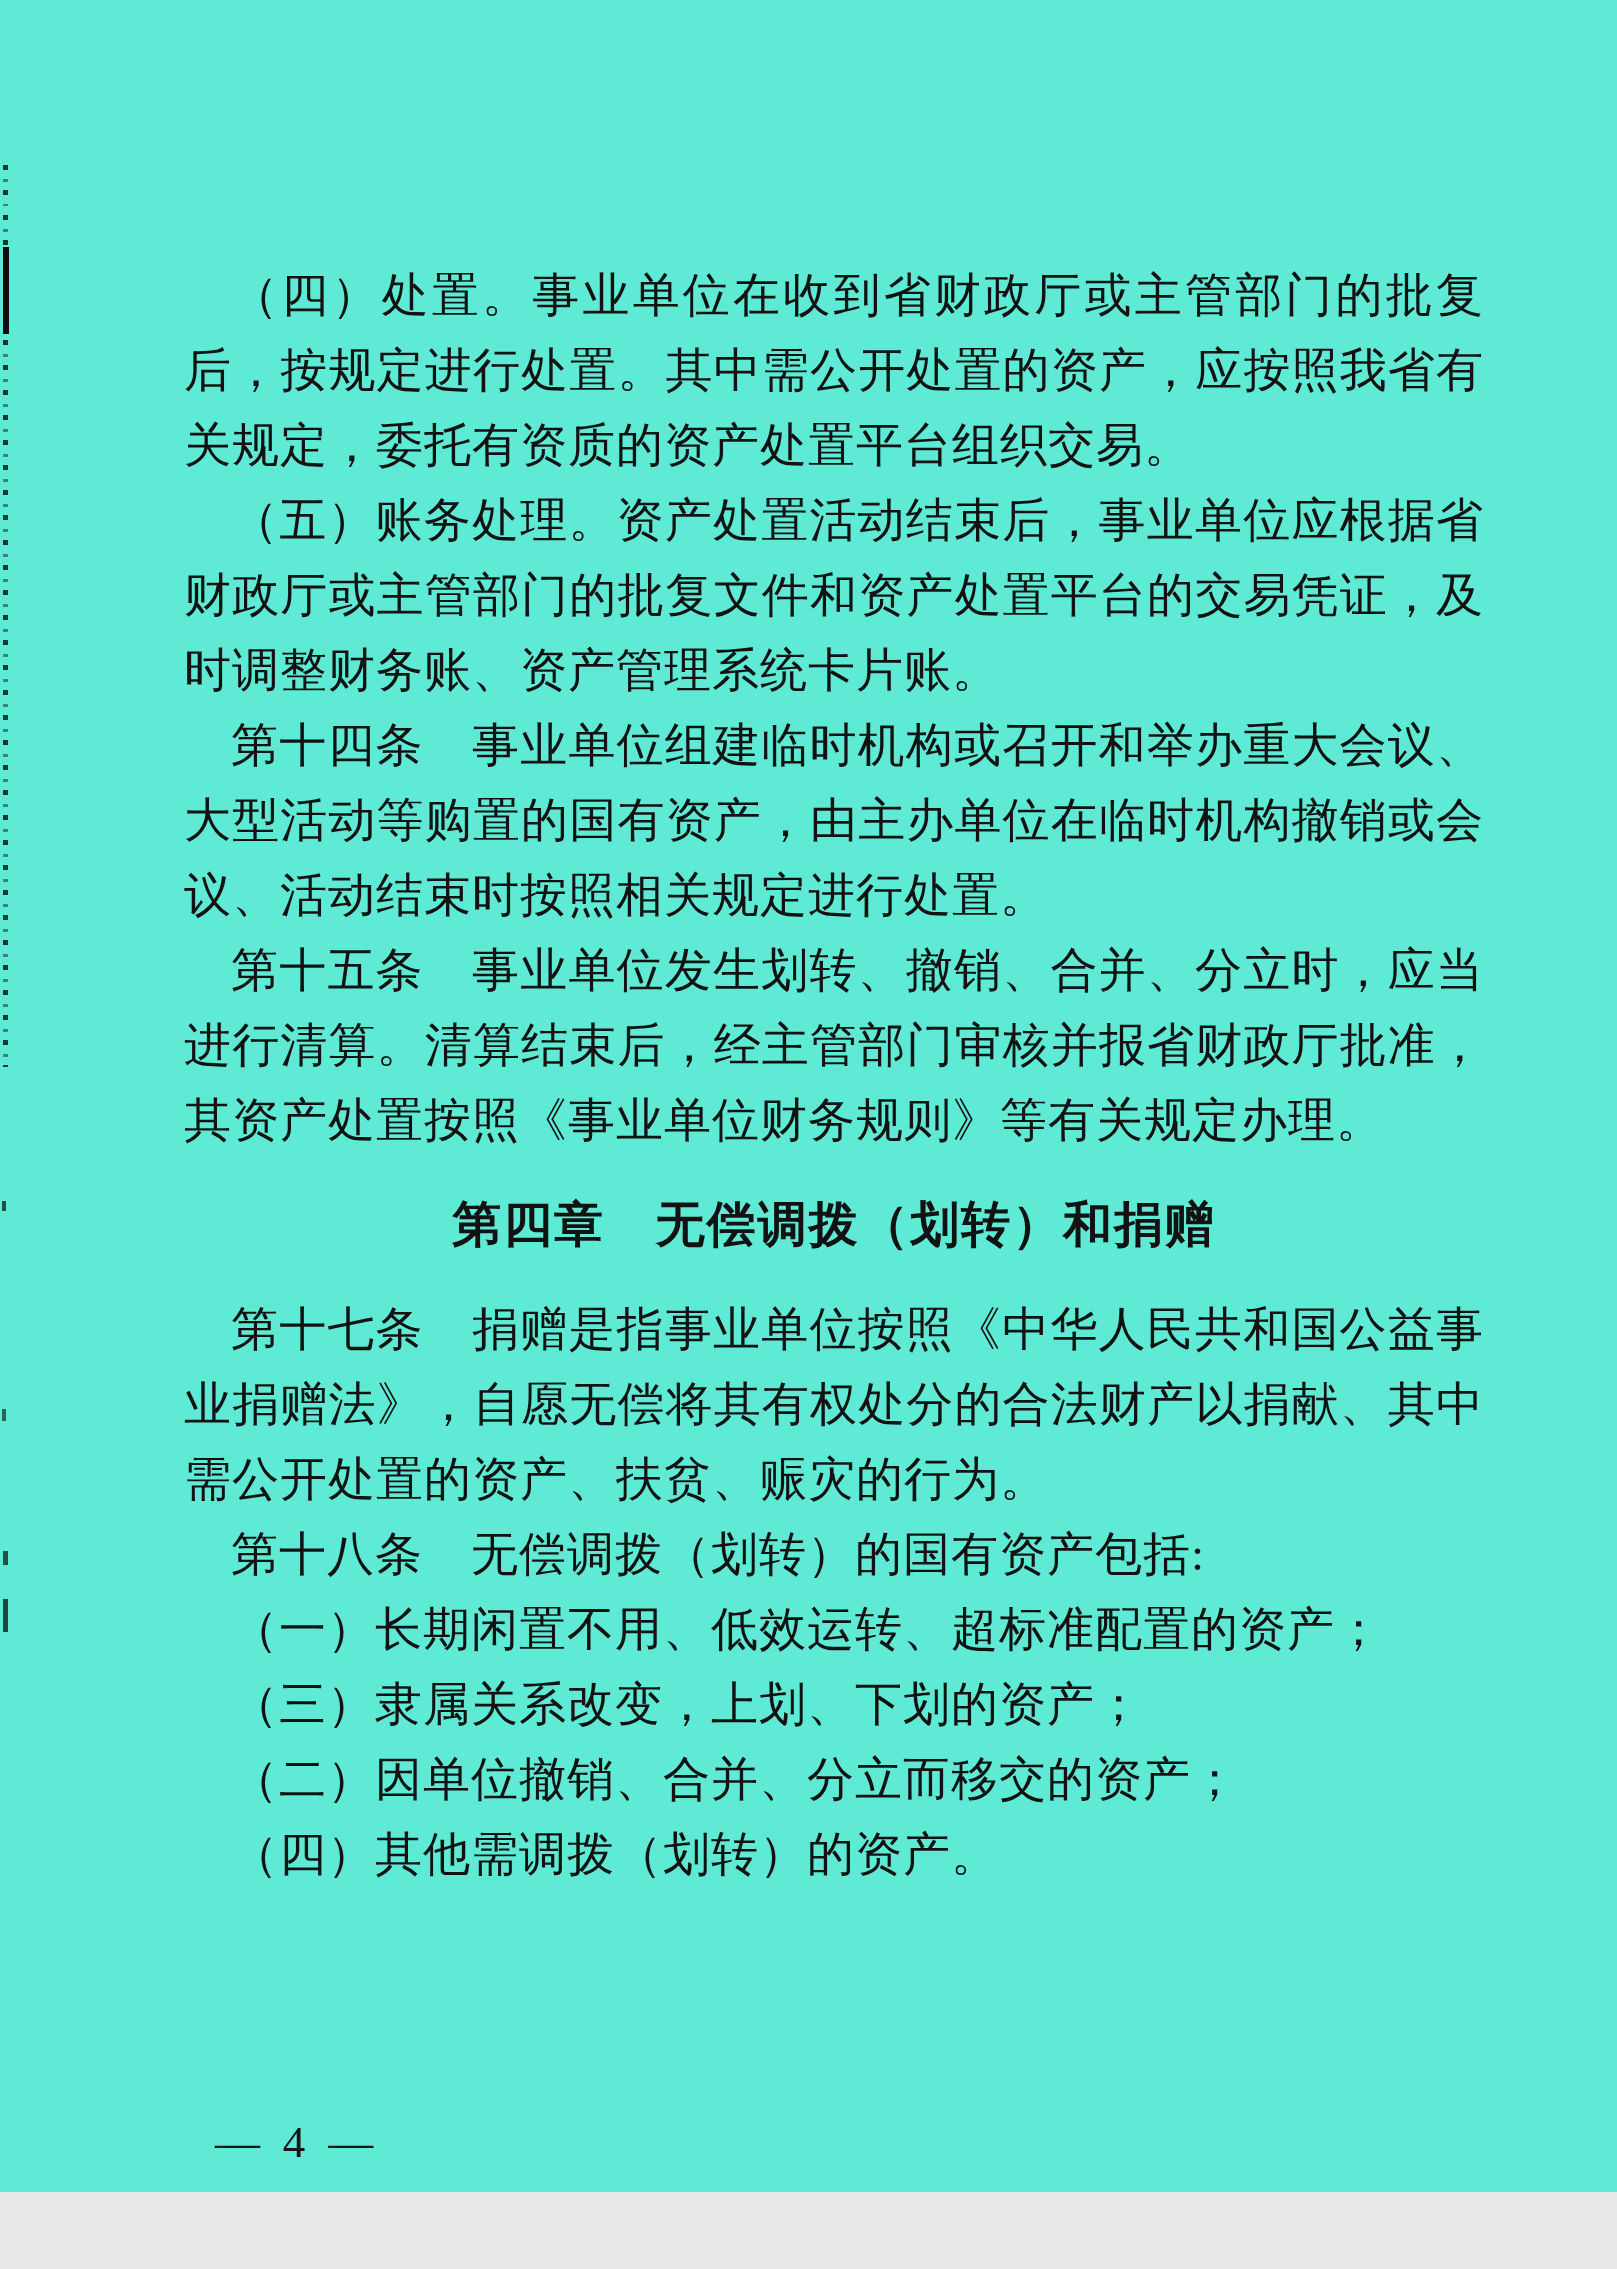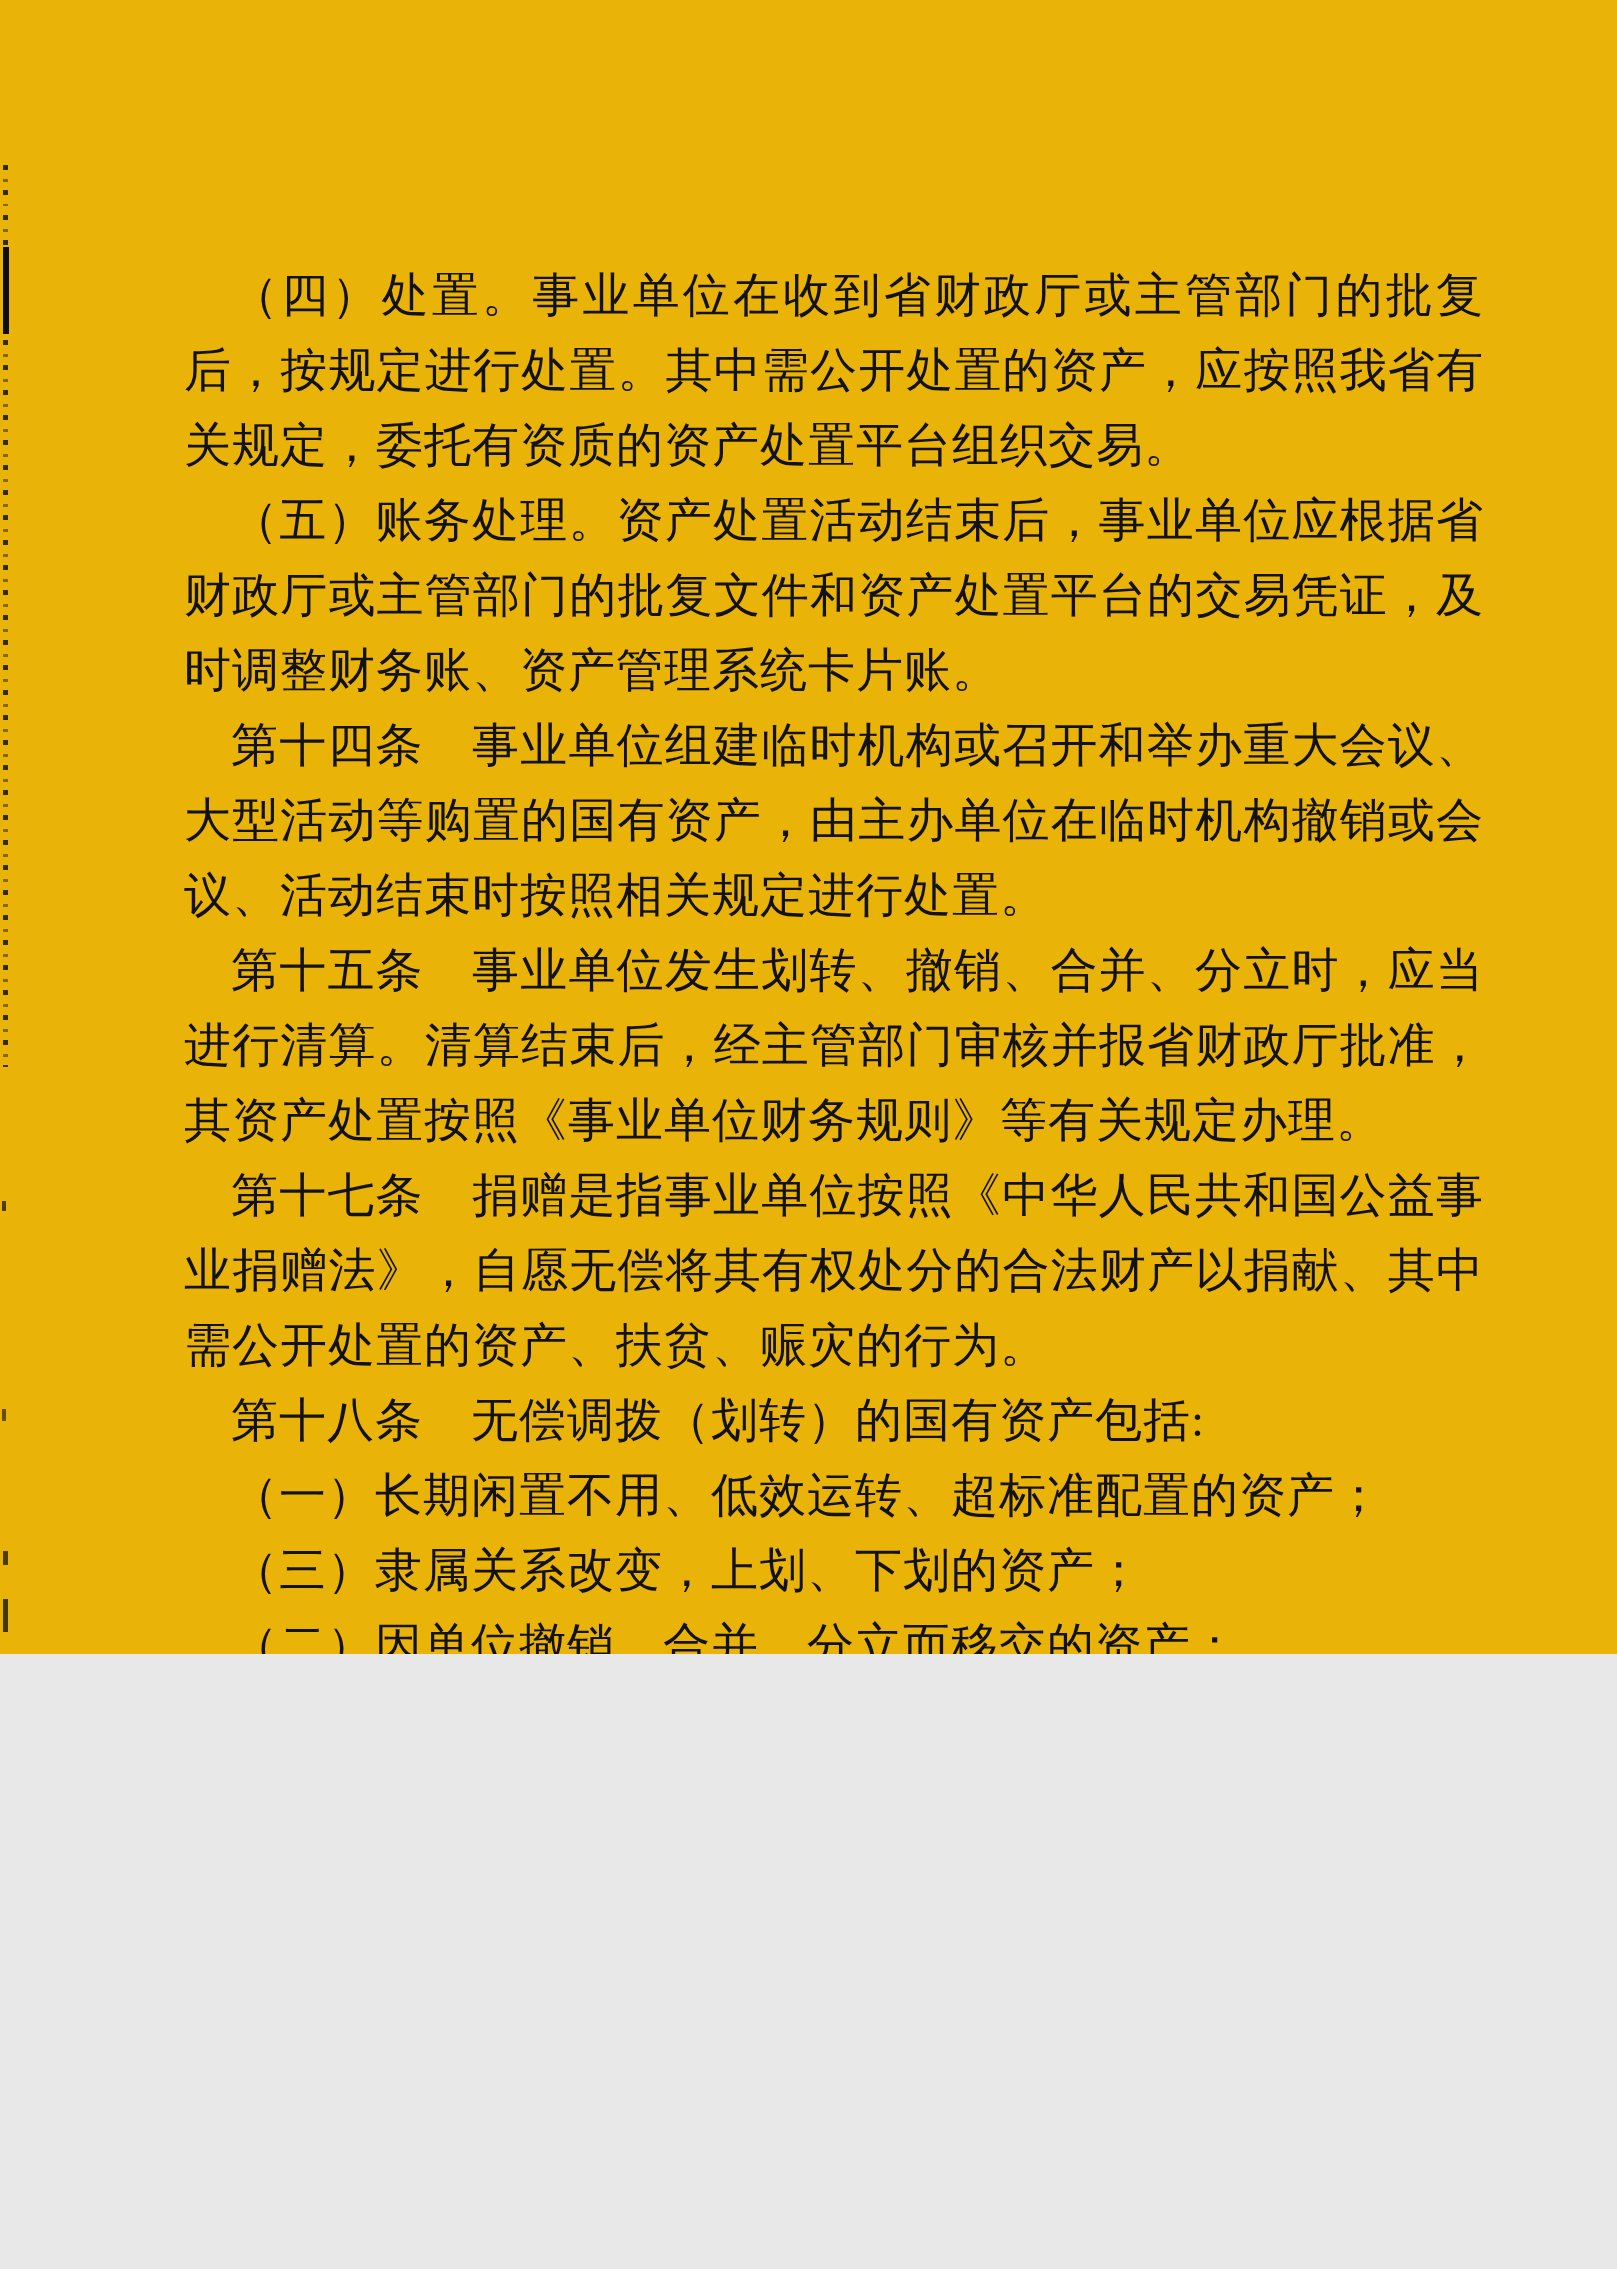--- a/index.html
+++ b/index.html
@@ -3,22 +3,22 @@
 <meta charset="utf-8">
 <style>
   html, body {
     margin: 0;
     padding: 0;
     background: #e8e8e8;
   }
   .page {
     position: relative;
     width: 1618px;
-    height: 1654px;
-    background: #eab308;
+    height: 2192px;
+    background: #5eead4;
     overflow: hidden;
     font-family: "Liberation Serif", "DejaVu Serif", serif;
     color: #121212;
   }
   .content {
     position: absolute;
     left: 184px;
     top: 258px;
     width: 1300px;
   }
@@ -88,20 +88,21 @@
   <div class="artifact-dot-1"></div>
   <div class="artifact-dot-2"></div>
   <div class="artifact-dot-3"></div>
   <div class="artifact-dot-4"></div>
 
   <div class="content">
     <p class="body-para">（四）处置。事业单位在收到省财政厅或主管部门的批复后，按规定进行处置。其中需公开处置的资产，应按照我省有关规定，委托有资质的资产处置平台组织交易。</p>
     <p class="body-para">（五）账务处理。资产处置活动结束后，事业单位应根据省财政厅或主管部门的批复文件和资产处置平台的交易凭证，及时调整财务账、资产管理系统卡片账。</p>
     <p class="body-para">第十四条　事业单位组建临时机构或召开和举办重大会议、大型活动等购置的国有资产，由主办单位在临时机构撤销或会议、活动结束时按照相关规定进行处置。</p>
     <p class="body-para">第十五条　事业单位发生划转、撤销、合并、分立时，应当进行清算。清算结束后，经主管部门审核并报省财政厅批准，其资产处置按照《事业单位财务规则》等有关规定办理。</p>
+    <p class="chapter-heading">第四章　无偿调拨（划转）和捐赠</p>
     <p class="body-para">第十七条　捐赠是指事业单位按照《中华人民共和国公益事业捐赠法》，自愿无偿将其有权处分的合法财产以捐献、其中需公开处置的资产、扶贫、赈灾的行为。</p>
     <p class="body-para">第十八条　无偿调拨（划转）的国有资产包括:</p>
     <p class="body-para">（一）长期闲置不用、低效运转、超标准配置的资产；</p>
     <p class="body-para">（三）隶属关系改变，上划、下划的资产；</p>
     <p class="body-para">（二）因单位撤销、合并、分立而移交的资产；</p>
     <p class="body-para">（四）其他需调拨（划转）的资产。</p>
   </div>
 
   <div class="page-footer">— 4 —</div>
 

